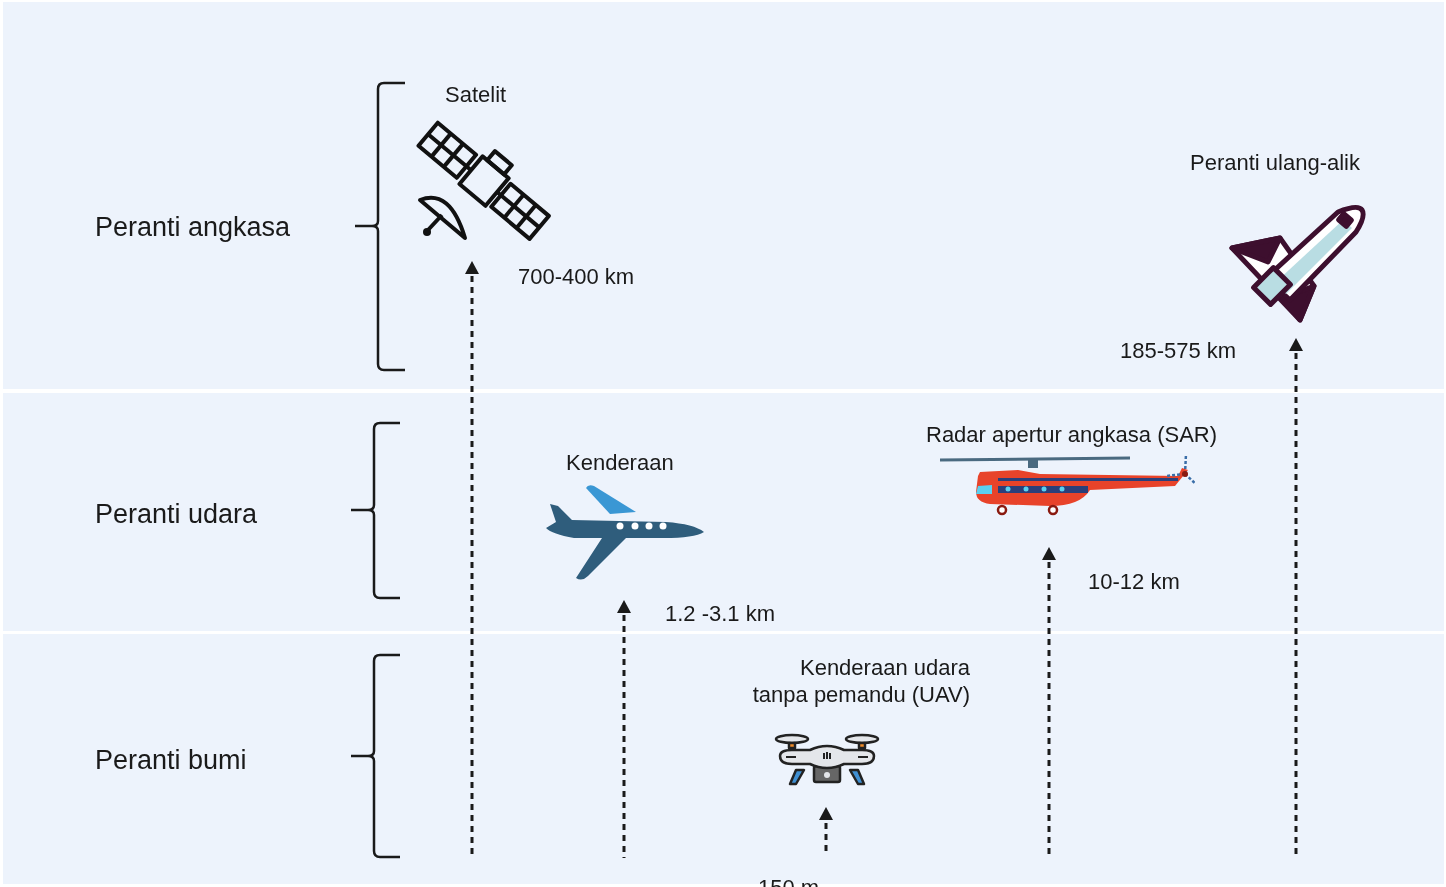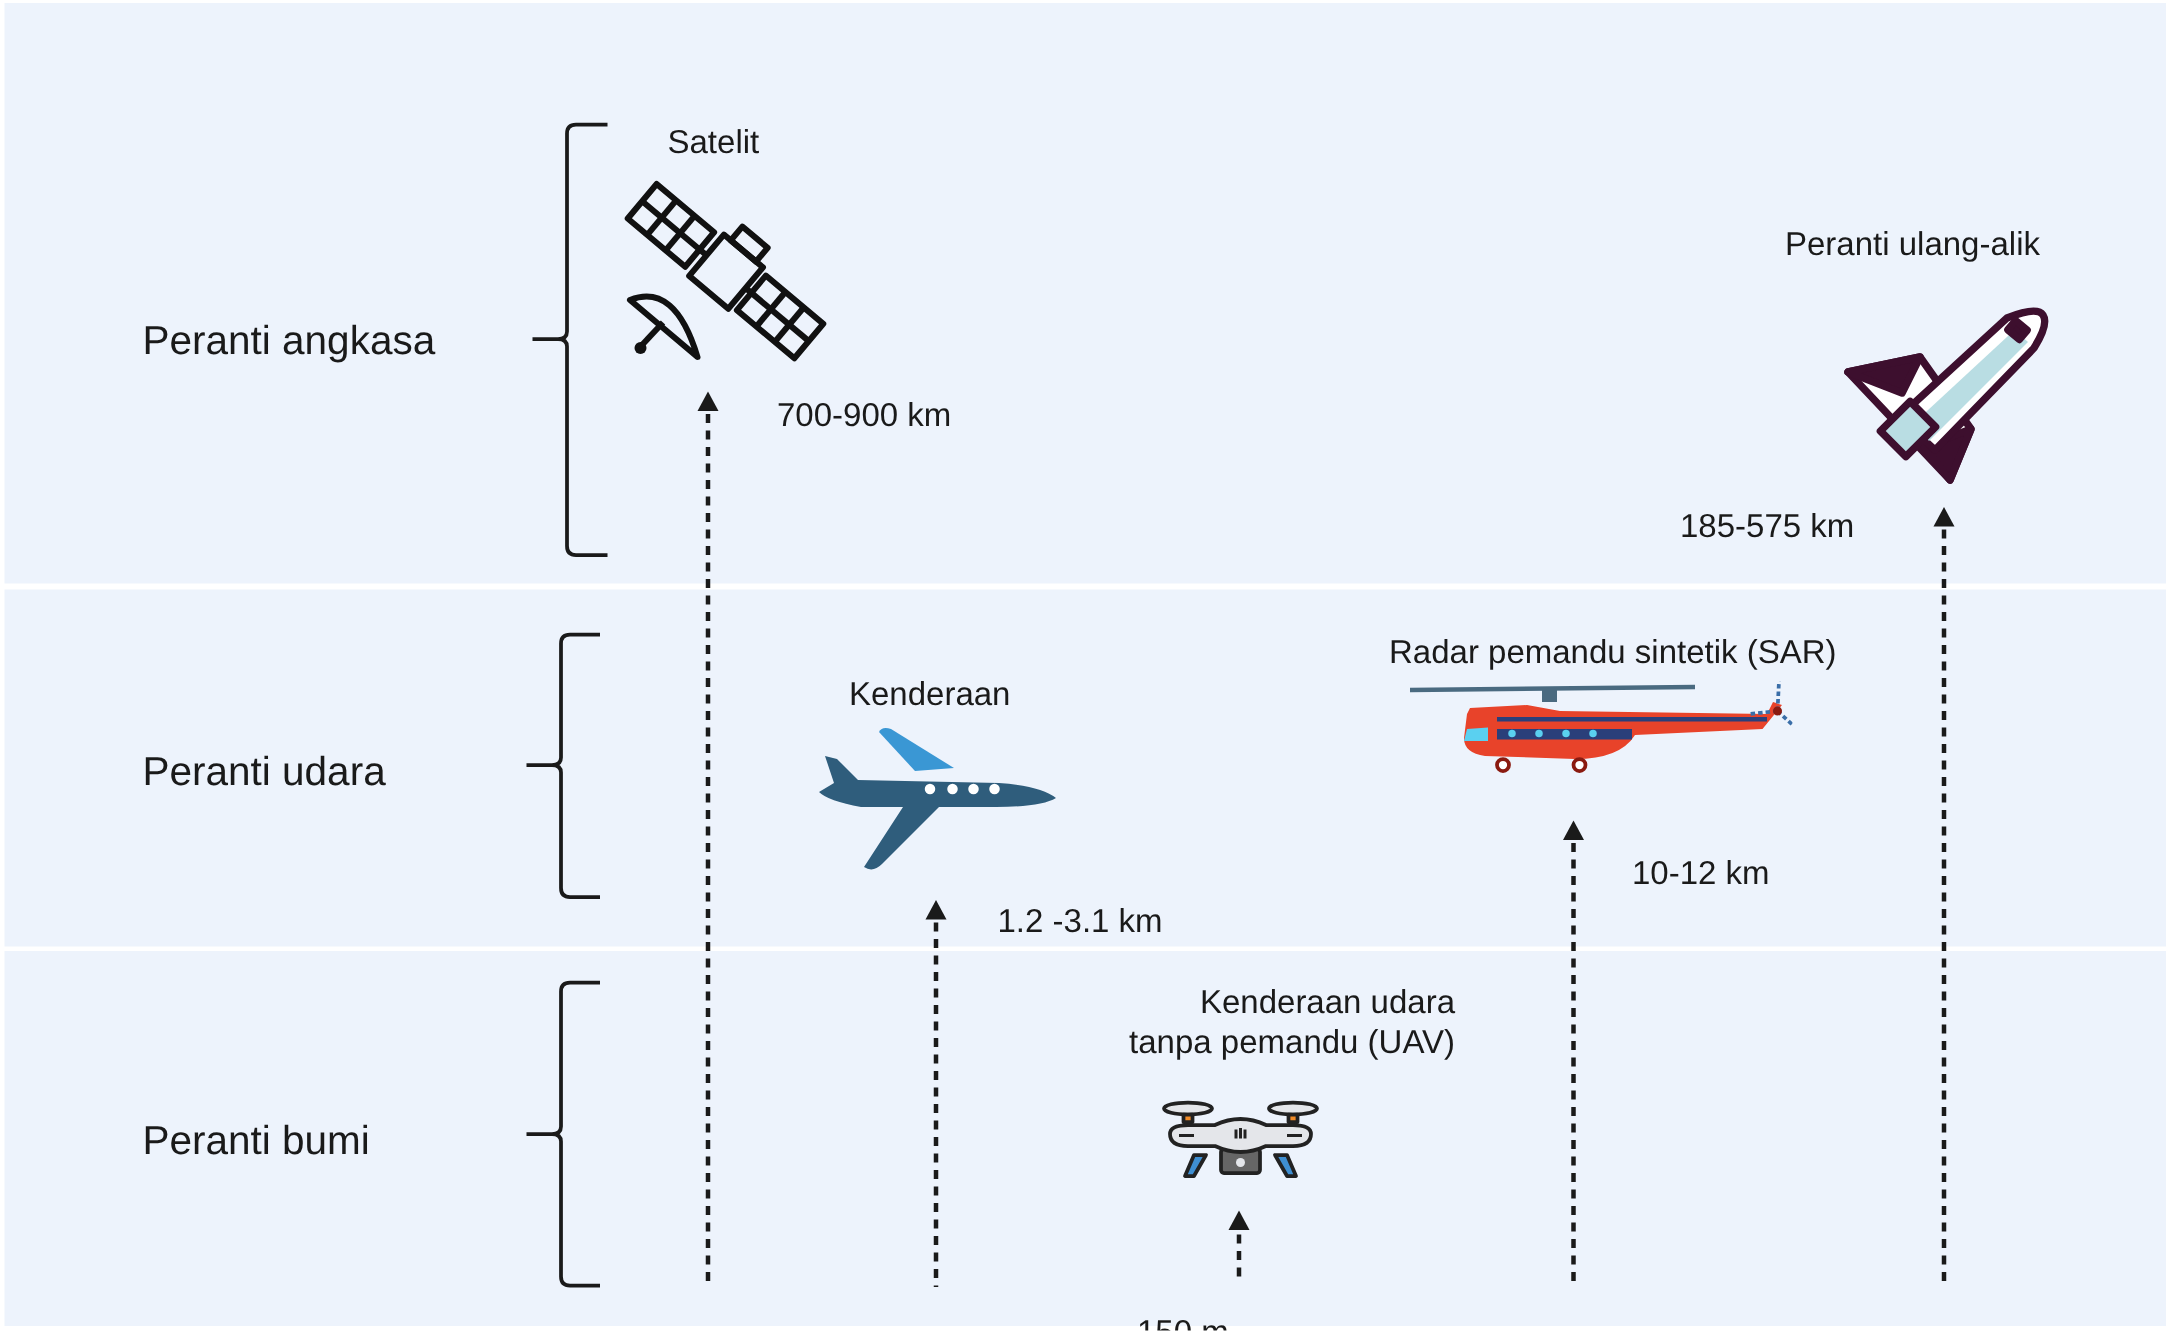--- a/index.html
+++ b/index.html
@@ -42,21 +42,21 @@
   <g fill="#1a1a1a">
     <polygon points="472,261 465,274 479,274"></polygon>
     <polygon points="624,600 617,613 631,613"></polygon>
     <polygon points="826,807 819,820 833,820"></polygon>
     <polygon points="1049,547 1042,560 1056,560"></polygon>
     <polygon points="1296,338 1289,351 1303,351"></polygon>
   </g>
 </svg>
 
 <div class="lbl" style="left:445px;top:84px;">Satelit</div>
-<div class="lbl" style="left:518px;top:266px;">700-900 km</div>
+<div class="lbl" style="left:518px;top:266px;">700-400 km</div>
 <svg class="icon" style="left:410px;top:120px;" width="145" height="125" viewBox="0 0 145 125">
   <g fill="none" stroke="#111" stroke-width="4" stroke-linejoin="round">
     <g transform="rotate(40 72 62)">
       <rect x="0" y="45" width="50" height="30"></rect>
       <line x1="17" y1="45" x2="17" y2="75"></line>
         <line x1="33" y1="45" x2="33" y2="75"></line>
         <line x1="0" y1="60" x2="50" y2="60"></line>
       <rect x="95" y="45" width="50" height="30"></rect>
       <line x1="112" y1="45" x2="112" y2="75"></line>
         <line x1="128" y1="45" x2="128" y2="75"></line>
@@ -92,21 +92,21 @@
   <path d="M42 4 Q44 0 50 2 L92 28 L66 30 Z" fill="#3a97d4"></path>
   <path d="M6 20 L14 22 L28 36 L122 38 Q150 40 160 48 Q150 54 120 54 L82 54 L44 92 Q38 98 32 94 L58 54 L30 54 Q8 50 2 44 L12 38 Z" fill="#2f5d7c"></path>
   <g fill="#ffffff">
     <circle cx="76" cy="42" r="3.5"></circle>
       <circle cx="91" cy="42" r="3.5"></circle>
       <circle cx="105" cy="42" r="3.5"></circle>
       <circle cx="119" cy="42" r="3.5"></circle>
   </g>
 </svg>
 
-<div class="lbl" style="left:926px;top:424px;">Radar pemandu sintetik (SAR)</div>
+<div class="lbl" style="left:926px;top:424px;">Radar apertur angkasa (SAR)</div>
 <div class="lbl" style="left:1088px;top:551px;margin-top:20px;">10-12 km</div>
 <svg class="icon" style="left:940px;top:452px;" width="255" height="65" viewBox="0 0 255 65">
   <line x1="0" y1="8" x2="190" y2="6" stroke="#4a6a80" stroke-width="3"></line>
   <rect x="88" y="8" width="10" height="8" fill="#4a6a80"></rect>
   <path d="M38 24 L40 20 L78 18 L100 22 L238 24 L242 16 L248 18 L235 34 L150 38 Q140 54 110 54 L50 52 Q36 50 36 40 Z" fill="#e8432a"></path>
   <rect x="58" y="26" width="180" height="3" fill="#2a3f7a"></rect>
   <rect x="58" y="34" width="90" height="7" fill="#2a3f7a"></rect>
   <path d="M38 34 L52 33 L52 42 L36 42 Z" fill="#5ad0f0"></path>
   <g fill="#5ad0f0">
       <circle cx="68" cy="37" r="2.5"></circle>

